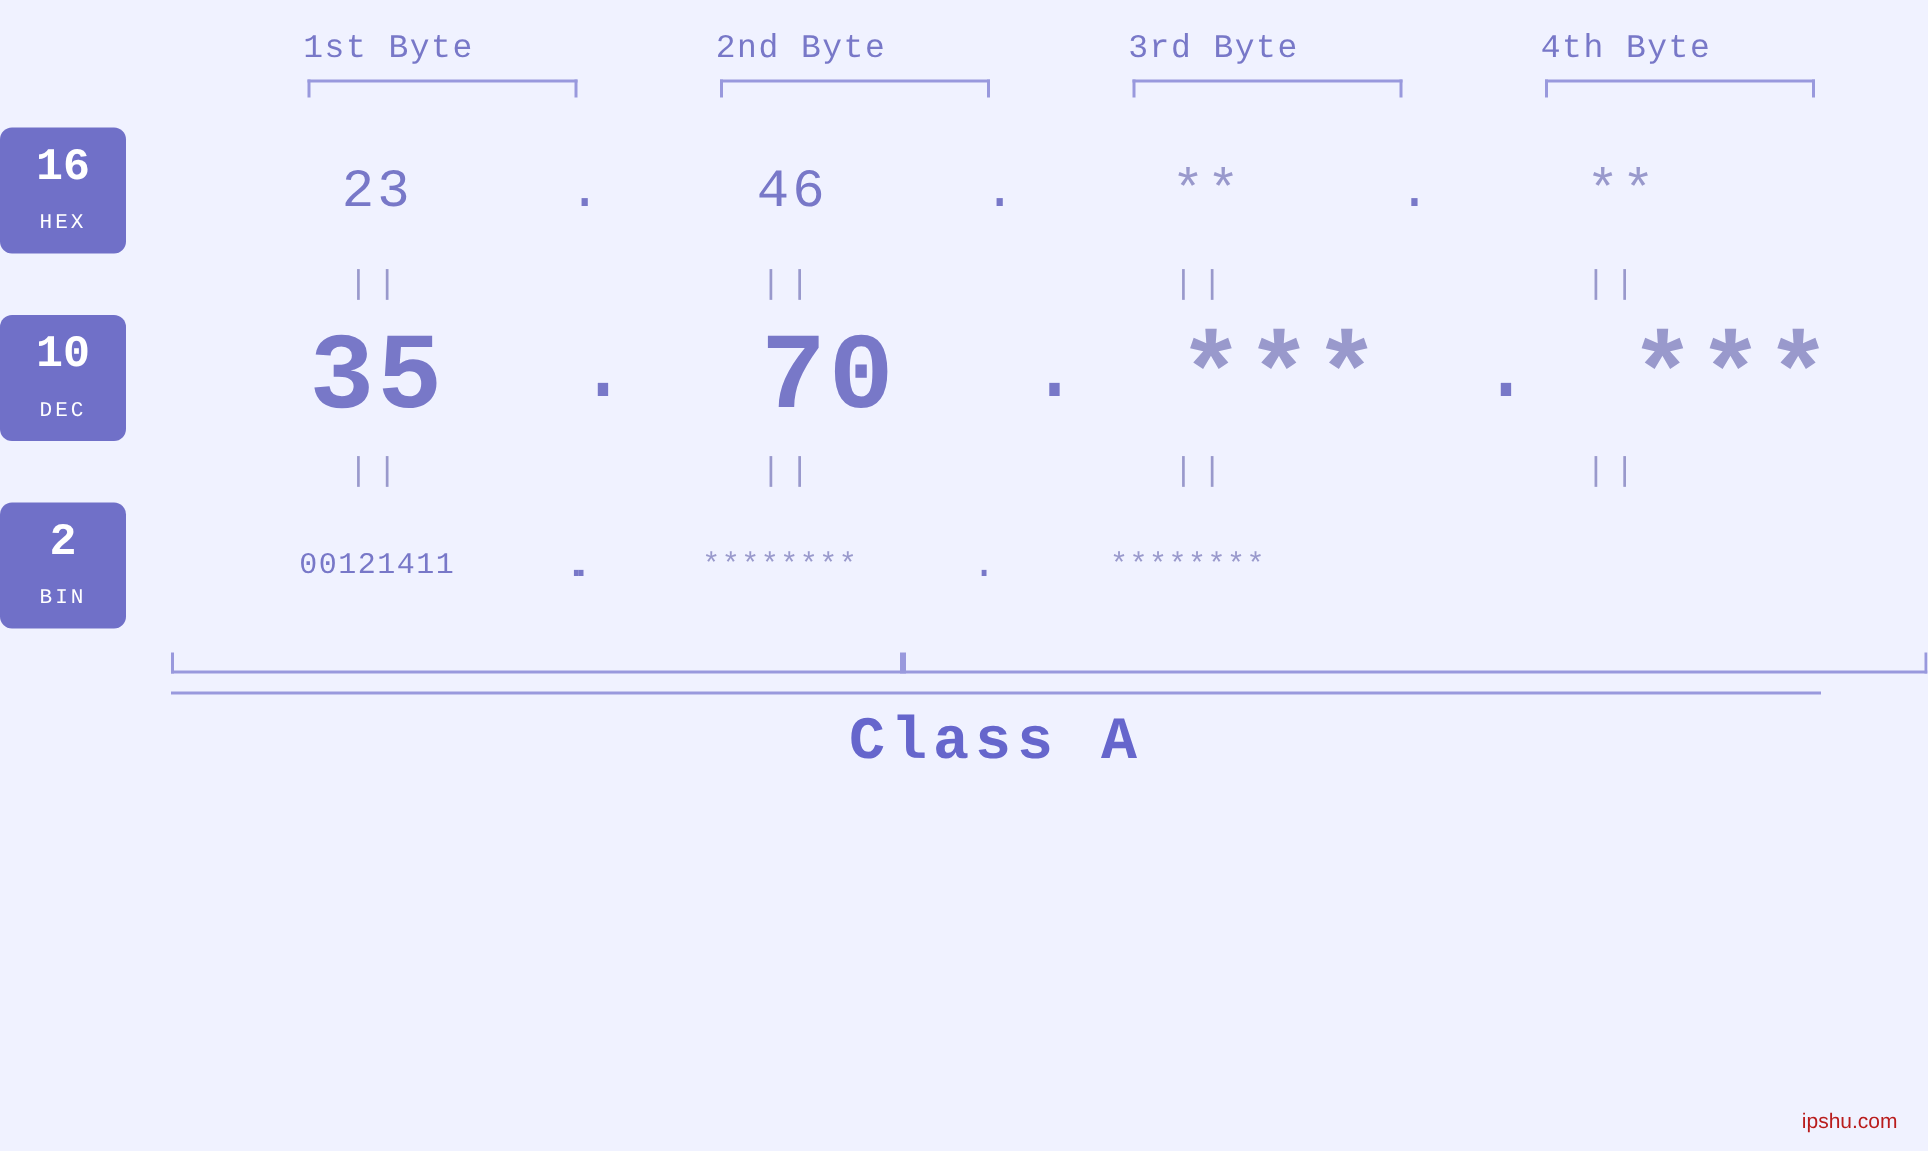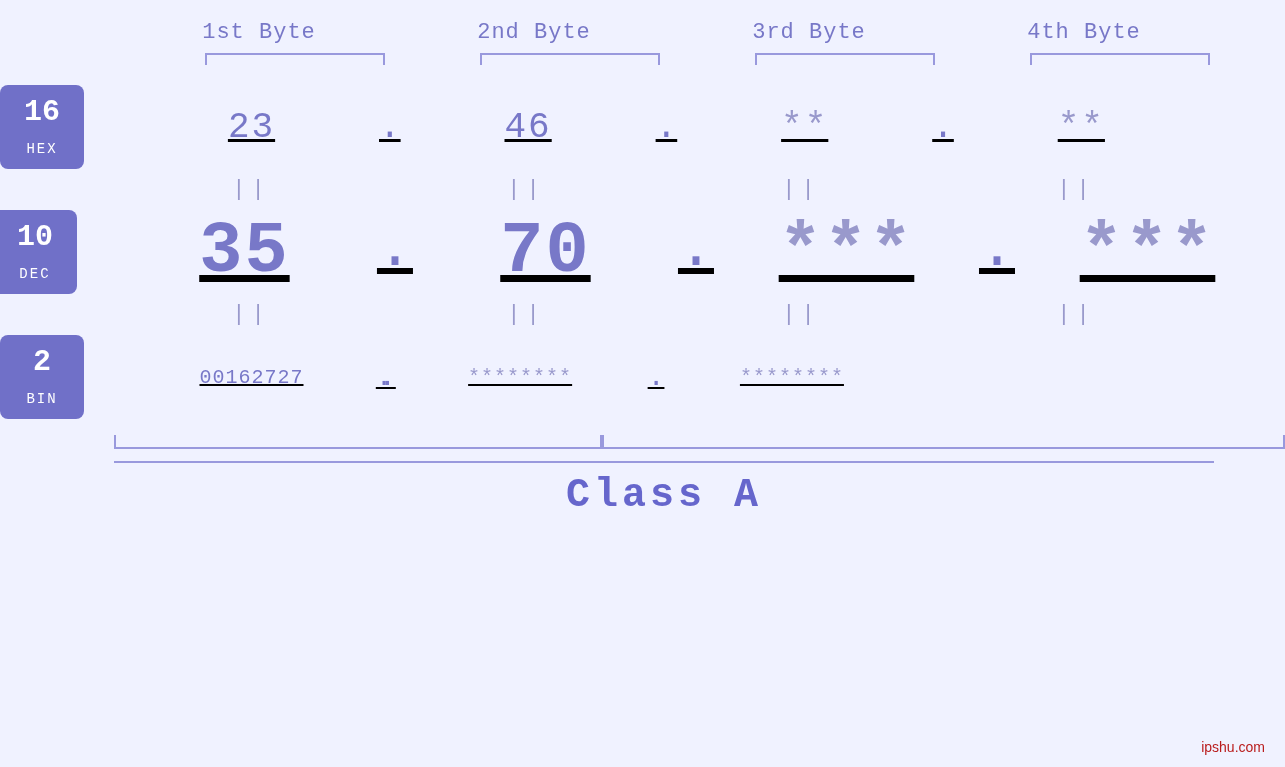--- a/index.html
+++ b/index.html
@@ -62,21 +62,21 @@
       width: 180px;
       height: 12px;
       border-top: 2px solid #9999dd;
       border-left: 2px solid #9999dd;
       border-right: 2px solid #9999dd;
     }
 
     .data-row {
       display: flex;
       align-items: center;
-      justify-content: flex-end;
+      justify-content: flex-start;
       margin-bottom: 0;
     }
 
     
     .base-box {
       width: 84px;
       height: 84px;
       background: #7070c8;
       border-radius: 8px;
       display: flex;
@@ -98,21 +98,20 @@
       font-size: 14px;
       letter-spacing: 2px;
       margin-top: 14px;
     }
 
     
     .byte-values-row {
       display: flex;
       align-items: center;
       flex: 1;
-      text-decoration: underline;
     }
 
     .byte-cell {
       width: 275px;
       display: flex;
       align-items: center;
       justify-content: center;
     }
 
     .byte-value {
@@ -336,21 +335,21 @@
     <div class="equals-cell">||</div>
   </div>
 
   <div class="data-row">
     <div class="base-box">
       <span class="base-number">2</span>
       <span class="base-label">BIN</span>
     </div>
     <div class="byte-values-row">
       <div class="byte-cell">
-        <span class="byte-value bin-value">00162727</span>
+        <span class="byte-value bin-value">00121411</span>
       </div>
       <span class="dot-separator" style="font-size:28px">.</span>
       <span class="dot-separator" style="font-size:28px">.</span>
       <div class="byte-cell">
         <span class="byte-value bin-value star-value">********</span>
       </div>
       <span class="dot-separator" style="font-size:28px">.</span>
       <div class="byte-cell">
         <span class="byte-value bin-value star-value">********</span>
       </div>

